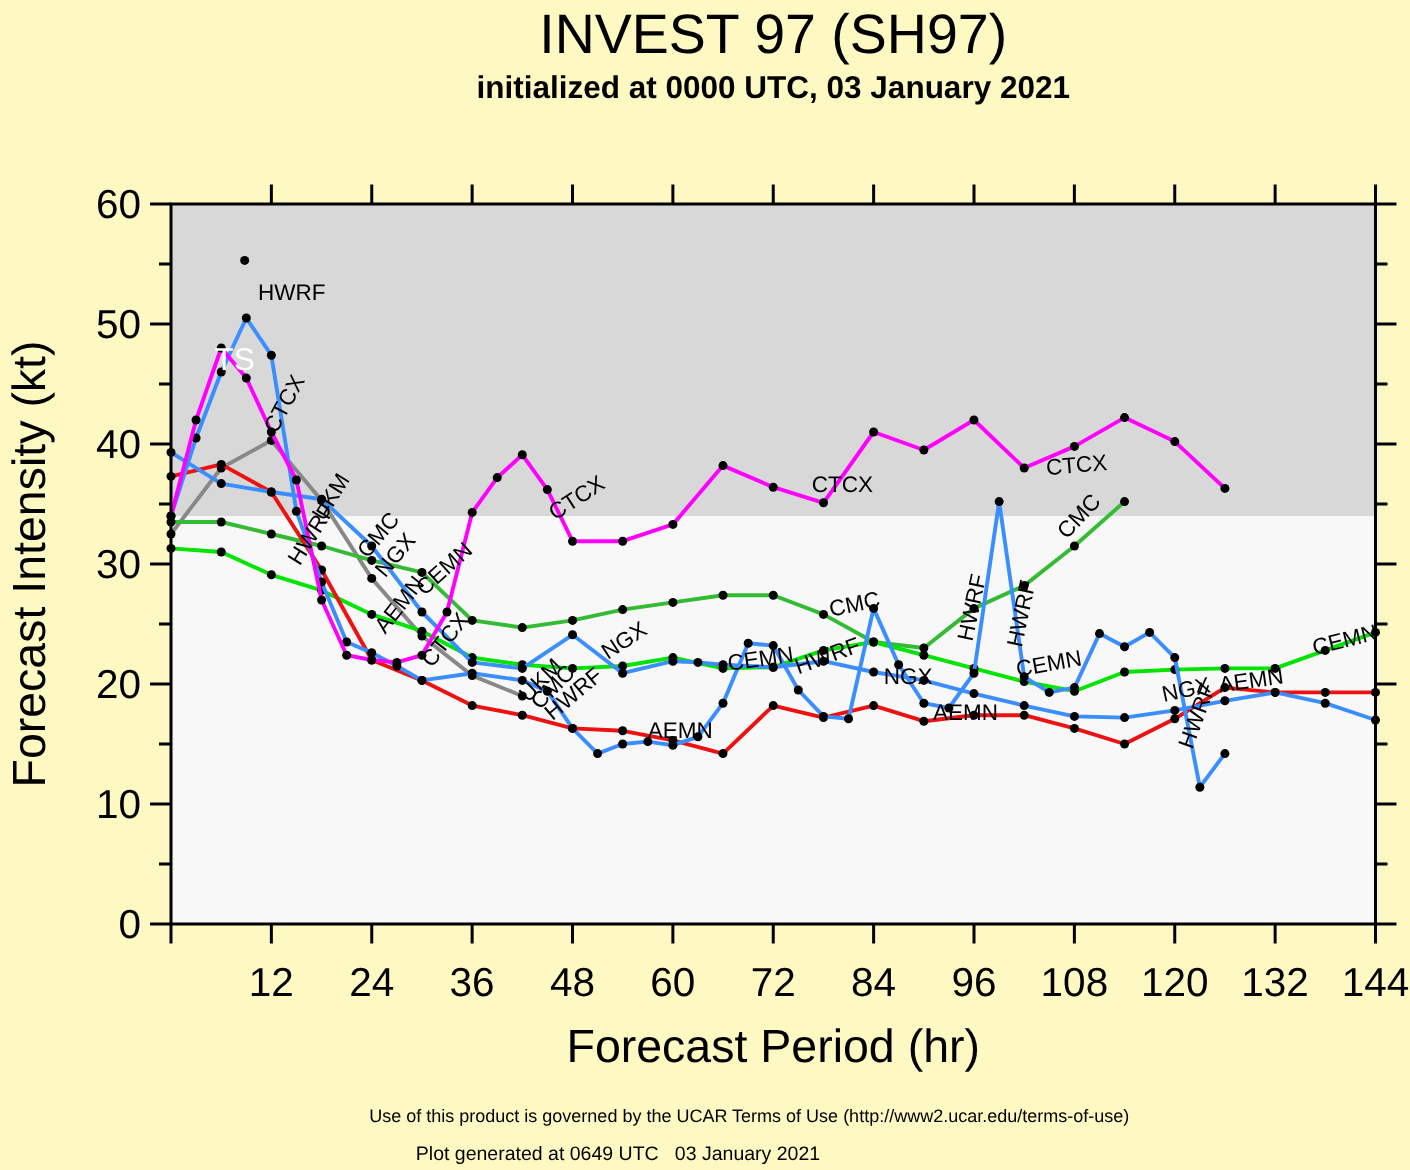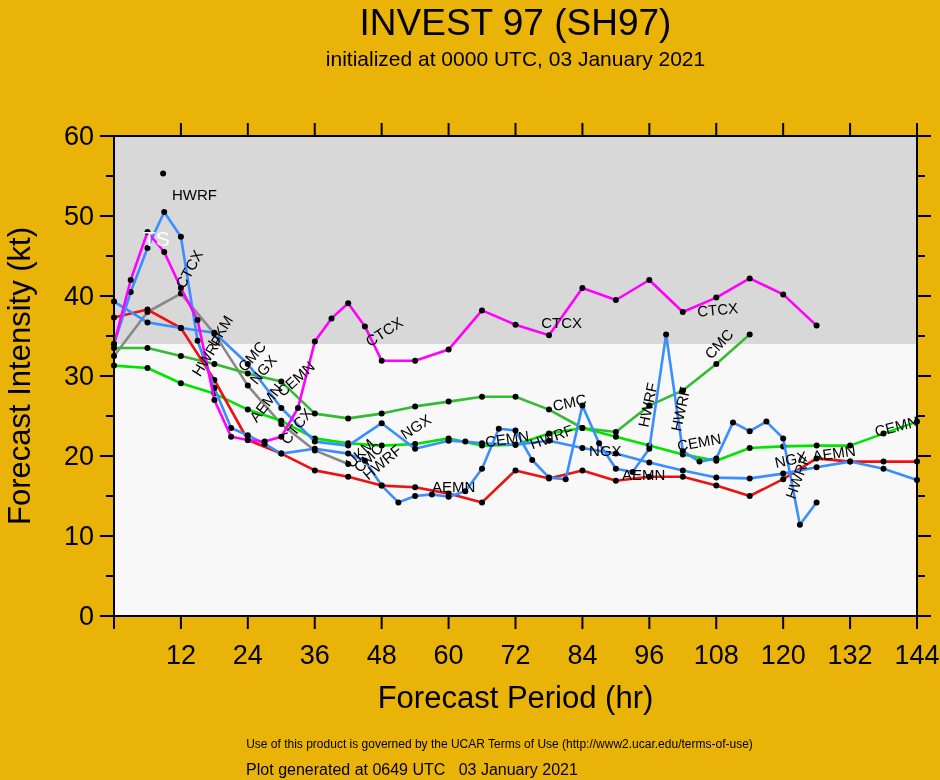--- a/index.html
+++ b/index.html
@@ -1,24 +1,24 @@
 <!DOCTYPE html>
 <html><head>
 <meta charset="utf-8">
 <style>
   html,body{margin:0;padding:0;background:#ffffff;}
-  .page{position:relative;width:940px;height:780px;background:#eab308;overflow:hidden;
+  .page{position:relative;width:940px;height:780px;background:#fef9c3;overflow:hidden;
         font-family:"Liberation Sans", sans-serif;color:#000;}
   .header{position:absolute;left:114px;top:0;width:803px;text-align:center;line-height:1.12;}
   .title{font-size:37px;font-weight:400;margin-top:2px;}
   .subtitle{font-size:28px;font-weight:400;margin-top:5px;}
-  .initline{font-size:21px;font-weight:400;margin-top:4px;}
+  .initline{font-size:21px;font-weight:700;margin-top:4px;}
   #chart{position:absolute;left:0;top:0;}
   .terms{position:absolute;left:98px;top:737px;width:803px;text-align:center;font-size:12px;}
-  .gen{position:absolute;left:0;top:761px;width:824px;text-align:center;font-size:16px;white-space:pre;}
+  .gen{position:absolute;left:0;top:761px;width:824px;text-align:center;font-size:13px;white-space:pre;}
   .logo{position:absolute;left:843px;top:743px;width:96px;height:35px;}
   .logo svg{position:absolute;left:0;top:0;}
   .logo .ncar-text{position:absolute;left:31px;top:6px;font-size:23px;font-weight:700;
         color:#1d3e7e;letter-spacing:0px;}
 </style>
 </head>
 <body>
 
 <div class="page">
   <div class="header">

